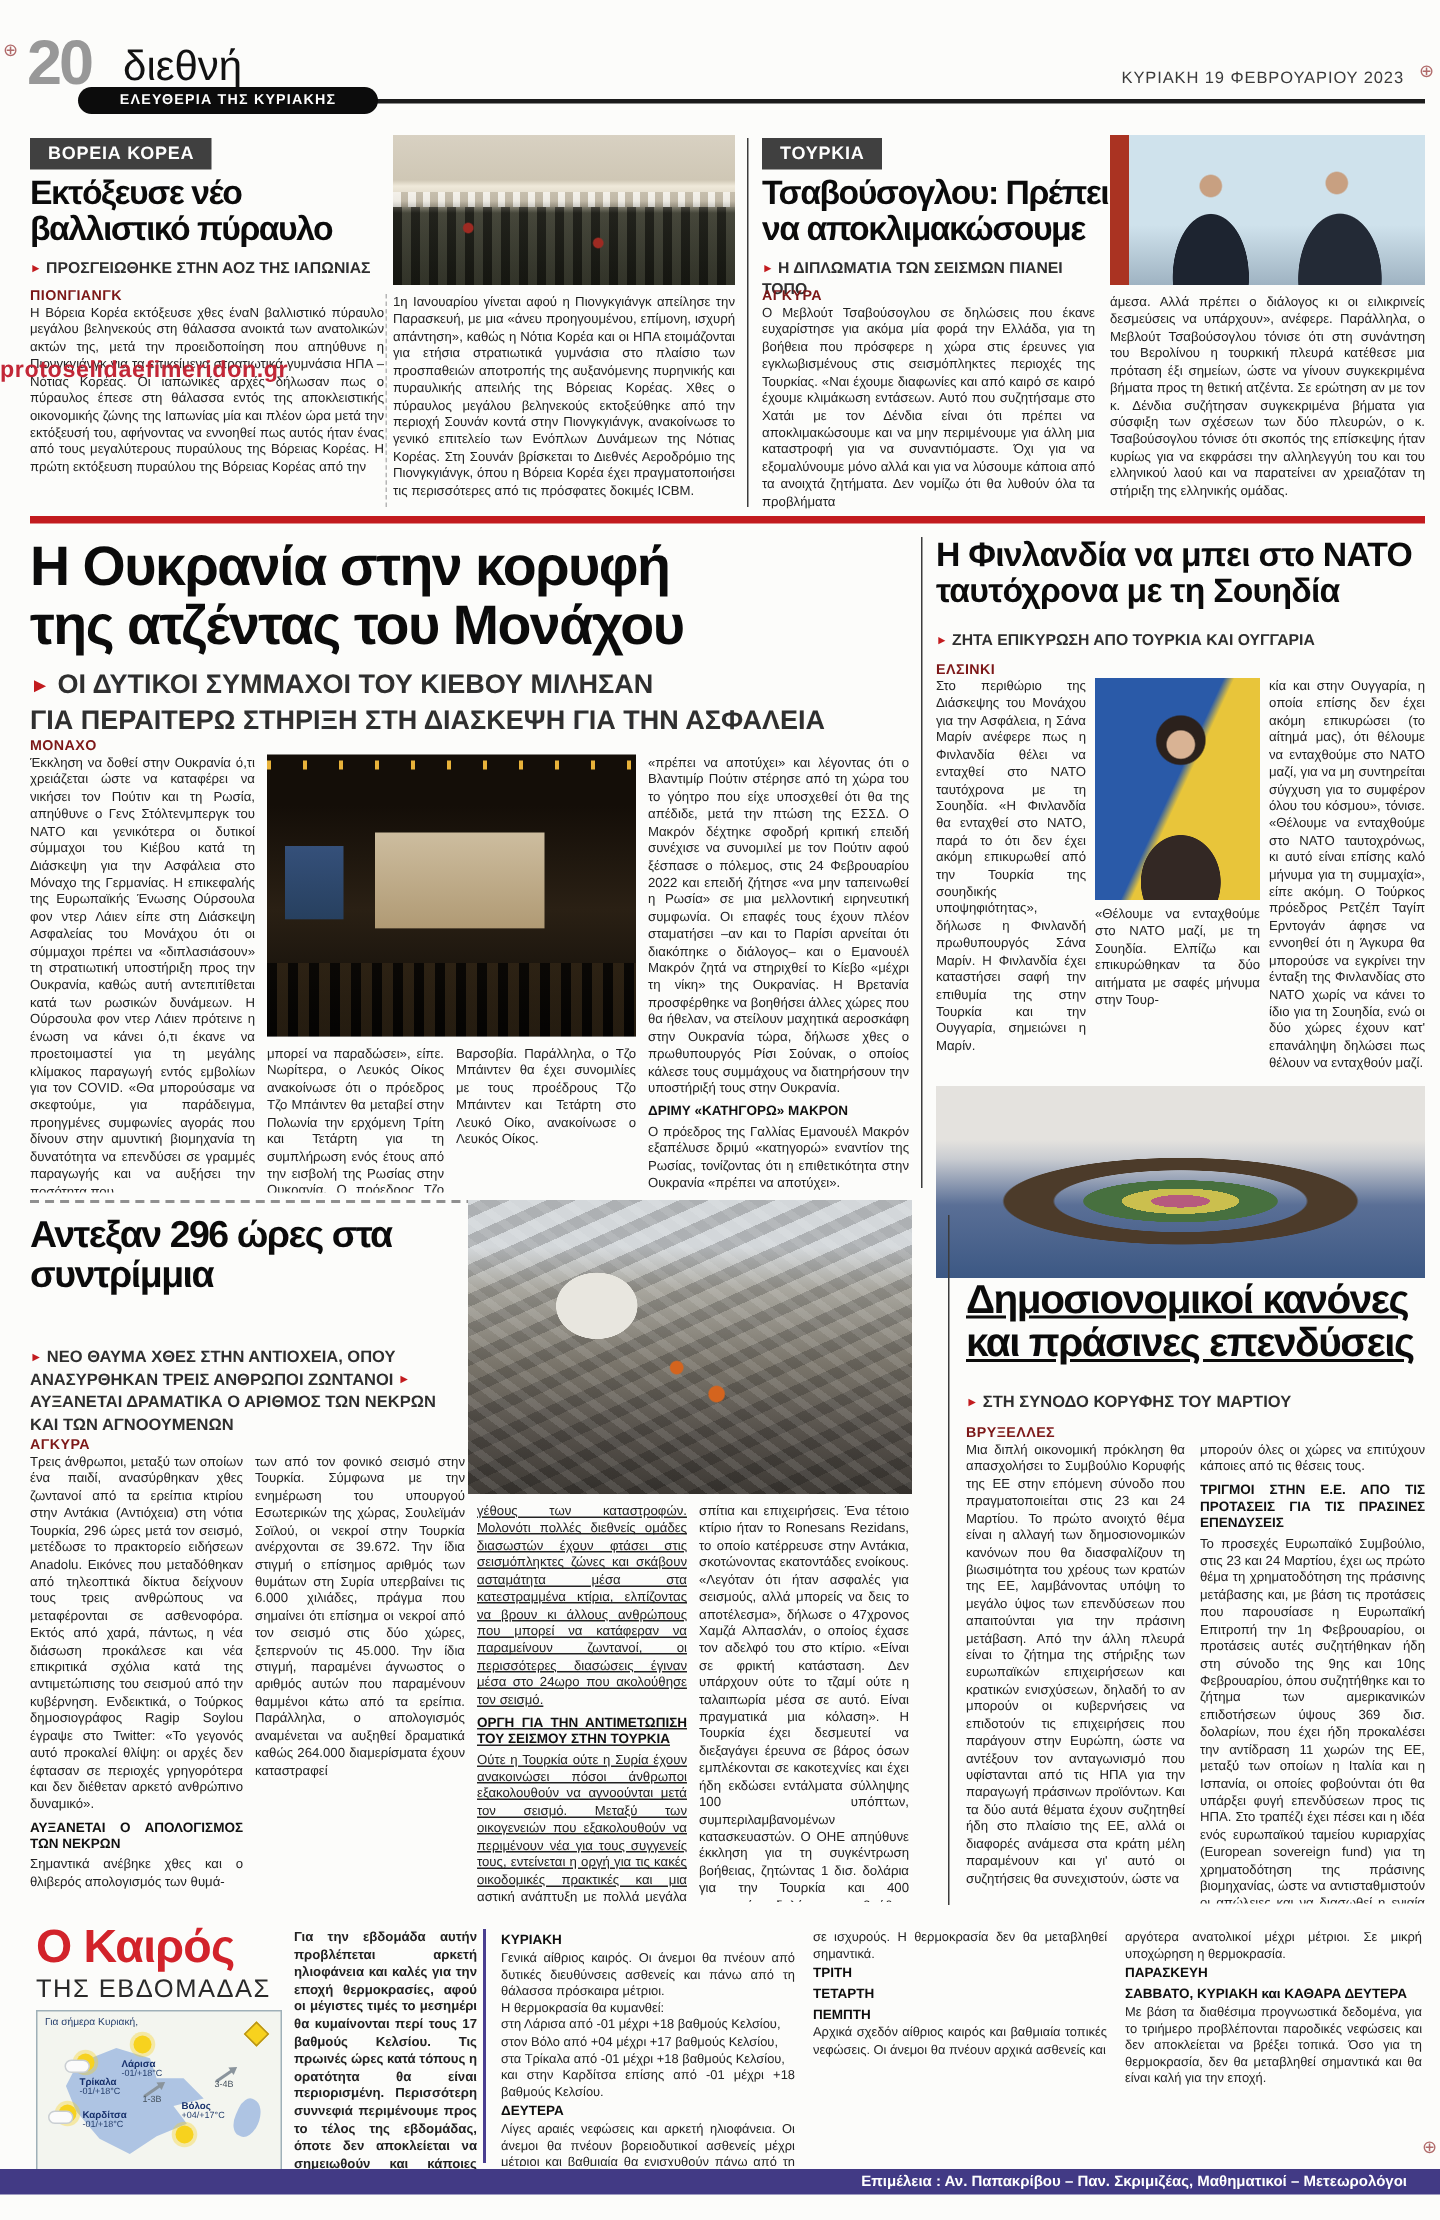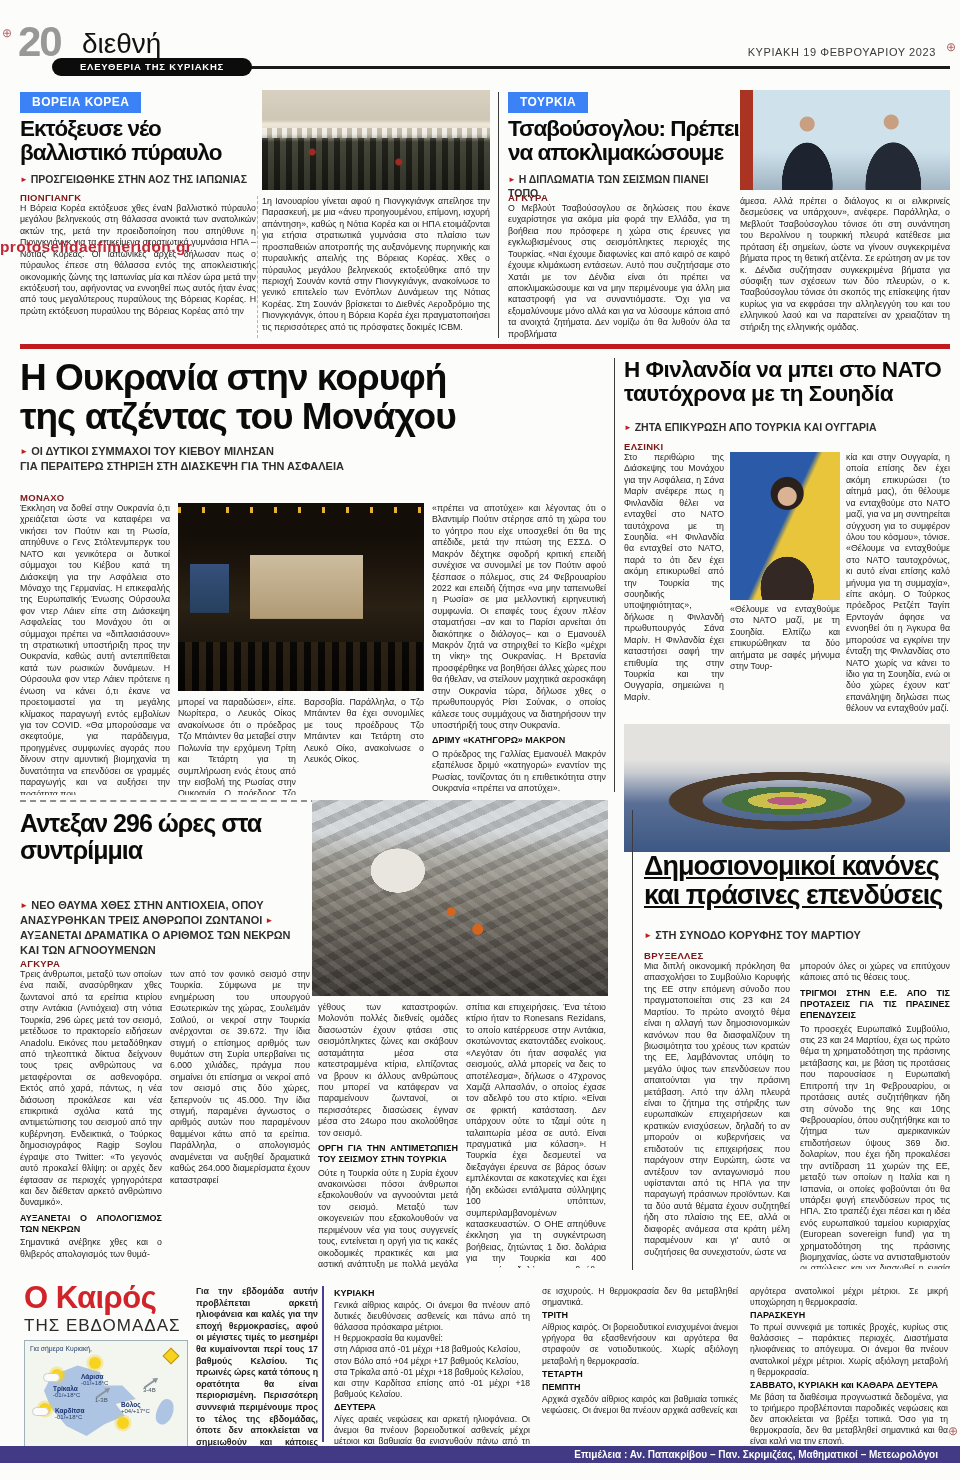--- a/index.html
+++ b/index.html
@@ -8,21 +8,21 @@
   .abs{position:absolute;}
   
   .regmark{position:absolute;font-size:12px;color:#b06a6a;}
   .pageno{left:18px;top:18px;font-size:42px;font-weight:bold;color:#989898;letter-spacing:-2px;}
   .sectionword{left:82px;top:28px;font-size:28px;color:#121212;}
   .brandpill{left:52px;top:58px;width:200px;height:18px;background:#0c0c0c;border-radius:10px;
              color:#fff;font-size:9.5px;font-weight:bold;letter-spacing:.8px;text-align:center;line-height:18px;z-index:5;}
   .headrule{left:150px;top:66px;width:800px;height:2.5px;background:#1b1b1b;}
   .issuedate{right:24px;top:46px;font-size:11px;color:#3a3a3a;letter-spacing:.6px;}
   
-  .kicker{display:inline-block;background:#3b82f6;color:#fff;font-weight:bold;font-size:12px;
+  .kicker{display:inline-block;background:#404040;color:#fff;font-weight:bold;font-size:12px;
           padding:3px 12px 4px;letter-spacing:.5px;}
   .hl{font-weight:bold;color:#0b0b0b;letter-spacing:-1px;line-height:1.06;}
   .deck{font-weight:bold;color:#2f2f2f;line-height:1.35;}
   .arr{color:#c21b1e;font-size:.75em;vertical-align:1px;}
   .dl{font-weight:bold;color:#7c1717;font-size:9.5px;letter-spacing:.3px;}
   .body{font-size:8.8px;line-height:1.3;text-align:justify;color:#232323;overflow:hidden;}
   .body p{margin:0 0 2px 0;}
   .sub{font-weight:bold;font-size:9px;color:#101010;margin:4px 0 2px;line-height:1.25;}
   .vline{position:absolute;width:1px;background:#3c3c3c;}
   .vdash{position:absolute;width:0;border-left:1px dashed #b5b5b5;}
@@ -135,21 +135,21 @@
     <span class="arr">►</span>
     <span>Η ΔΙΠΛΩΜΑΤΙΑ ΤΩΝ ΣΕΙΣΜΩΝ ΠΙΑΝΕΙ ΤΟΠΟ</span>
   </div>
   <div class="dl abs" style="left:508px;top:192px;">ΑΓΚΥΡΑ</div>
   <div class="body abs" style="left:508px;top:203px;width:222px;height:136px;">Ο Μεβλούτ Τσαβούσογλου σε δηλώσεις που έκανε ευχαρίστησε για ακόμα μία φορά την Ελλάδα, για τη βοήθεια που πρόσφερε η χώρα στις έρευνες για εγκλωβισμένους στις σεισμόπληκτες περιοχές της Τουρκίας. «Ναι έχουμε διαφωνίες και από καιρό σε καιρό έχουμε κλιμάκωση εντάσεων. Αυτό που συζητήσαμε στο Χατάι με τον Δένδια είναι ότι πρέπει να αποκλιμακώσουμε και να μην περιμένουμε για άλλη μια καταστροφή για να συναντιόμαστε. Όχι για να εξομαλύνουμε μόνο αλλά και για να λύσουμε κάποια από τα ανοιχτά ζητήματα. Δεν νομίζω ότι θα λυθούν όλα τα προβλήματα</div>
   <div class="body abs" style="left:740px;top:196px;width:210px;height:146px;">άμεσα. Αλλά πρέπει ο διάλογος κι οι ειλικρινείς δεσμεύσεις να υπάρχουν», ανέφερε. Παράλληλα, ο Μεβλούτ Τσαβούσογλου τόνισε ότι στη συνάντηση του Βερολίνου η τουρκική πλευρά κατέθεσε μια πρόταση έξι σημείων, ώστε να γίνουν συγκεκριμένα βήματα προς τη θετική ατζέντα. Σε ερώτηση αν με τον κ. Δένδια συζήτησαν συγκεκριμένα βήματα για σύσφιξη των σχέσεων των δύο πλευρών, ο κ. Τσαβούσογλου τόνισε ότι σκοπός της επίσκεψης ήταν κυρίως για να εκφράσει την αλληλεγγύη του και του ελληνικού λαού και να παρατείνει αν χρειαζόταν τη στήριξη της ελληνικής ομάδας.</div>
 
   <div class="redrule" style="left:20px;top:344px;width:930px;"></div>
 
   <div class="hl abs" style="left:20px;top:358px;width:470px;font-size:37px;">Η Ουκρανία στην κορυφή της ατζέντας του Μονάχου</div>
-  <div class="deck abs" style="left:20px;top:444px;width:570px;font-size:11px;">
+  <div class="deck abs" style="left:20px;top:444px;width:570px;font-size:18px;">
     <span class="arr">►</span>
     <span>ΟΙ ΔΥΤΙΚΟΙ ΣΥΜΜΑΧΟΙ ΤΟΥ ΚΙΕΒΟΥ ΜΙΛΗΣΑΝ</span><br>
     <span>ΓΙΑ ΠΕΡΑΙΤΕΡΩ ΣΤΗΡΙΞΗ ΣΤΗ ΔΙΑΣΚΕΨΗ ΓΙΑ ΤΗΝ ΑΣΦΑΛΕΙΑ</span>
   </div>
   <div class="dl abs" style="left:20px;top:492px;">ΜΟΝΑΧΟ</div>
   <div class="body abs" style="left:20px;top:503px;width:150px;height:292px;">Έκκληση να δοθεί στην Ουκρανία ό,τι χρειάζεται ώστε να καταφέρει να νικήσει τον Πούτιν και τη Ρωσία, απηύθυνε ο Γενς Στόλτενμπεργκ του ΝΑΤΟ και γενικότερα οι δυτικοί σύμμαχοι του Κιέβου κατά τη Διάσκεψη για την Ασφάλεια στο Μόναχο της Γερμανίας. Η επικεφαλής της Ευρωπαϊκής Ένωσης Ούρσουλα φον ντερ Λάιεν είπε στη Διάσκεψη Ασφαλείας του Μονάχου ότι οι σύμμαχοι πρέπει να «διπλασιάσουν» τη στρατιωτική υποστήριξη προς την Ουκρανία, καθώς αυτή αντεπιτίθεται κατά των ρωσικών δυνάμεων. Η Ούρσουλα φον ντερ Λάιεν πρότεινε η ένωση να κάνει ό,τι έκανε να προετοιμαστεί για τη μεγάλης κλίμακος παραγωγή εντός εμβολίων για τον COVID. «Θα μπορούσαμε να σκεφτούμε, για παράδειγμα, προηγμένες συμφωνίες αγοράς που δίνουν στην αμυντική βιομηχανία τη δυνατότητα να επενδύσει σε γραμμές παραγωγής και να αυξήσει την ποσότητα που</div>
   <div class="photo ph-mu" style="left:178px;top:503px;width:246px;height:188px;"></div>
   <div class="body abs" style="left:178px;top:697px;width:118px;height:98px;">μπορεί να παραδώσει», είπε. Νωρίτερα, ο Λευκός Οίκος ανακοίνωσε ότι ο πρόεδρος Τζο Μπάιντεν θα μεταβεί στην Πολωνία την ερχόμενη Τρίτη και Τετάρτη για τη συμπλήρωση ενός έτους από την εισβολή της Ρωσίας στην Ουκρανία. Ο πρόεδρος Τζο Μπάιντεν θα απευθύνει «στον Ρώσο ομόλογό του Βλαντιμίρ Πούτιν» μήνυμα πριν από τη</div>
   <div class="body abs" style="left:304px;top:697px;width:120px;height:98px;">Βαρσοβία. Παράλληλα, ο Τζο Μπάιντεν θα έχει συνομιλίες με τους προέδρους Τζο Μπάιντεν και Τετάρτη στο Λευκό Οίκο, ανακοίνωσε ο Λευκός Οίκος.</div>
   <div class="body abs" style="left:432px;top:503px;width:174px;height:292px;">
@@ -182,21 +182,21 @@
     <span class="arr">►</span>
     <span>ΑΥΞΑΝΕΤΑΙ ΔΡΑΜΑΤΙΚΑ Ο ΑΡΙΘΜΟΣ ΤΩΝ ΝΕΚΡΩΝ ΚΑΙ ΤΩΝ ΑΓΝΟΟΥΜΕΝΩΝ</span>
   </div>
   <div class="dl abs" style="left:20px;top:958px;">ΑΓΚΥΡΑ</div>
   <div class="body abs" style="left:20px;top:969px;width:142px;height:300px;">
     <p>Τρεις άνθρωποι, μεταξύ των οποίων ένα παιδί, ανασύρθηκαν χθες ζωντανοί από τα ερείπια κτιρίου στην Αντάκια (Αντιόχεια) στη νότια Τουρκία, 296 ώρες μετά τον σεισμό, μετέδωσε το πρακτορείο ειδήσεων Anadolu. Εικόνες που μεταδόθηκαν από τηλεοπτικά δίκτυα δείχνουν τους τρεις ανθρώπους να μεταφέρονται σε ασθενοφόρα. Εκτός από χαρά, πάντως, η νέα διάσωση προκάλεσε και νέα επικριτικά σχόλια κατά της αντιμετώπισης του σεισμού από την κυβέρνηση. Ενδεικτικά, ο Τούρκος δημοσιογράφος Ragip Soylou έγραψε στο Twitter: «Το γεγονός αυτό προκαλεί θλίψη: οι αρχές δεν έφτασαν σε περιοχές γρηγορότερα και δεν διέθεταν αρκετό ανθρώπινο δυναμικό».</p>
     <div class="sub">ΑΥΞΑΝΕΤΑΙ Ο ΑΠΟΛΟΓΙΣΜΟΣ ΤΩΝ ΝΕΚΡΩΝ</div>
     <p>Σημαντικά ανέβηκε χθες και ο θλιβερός απολογισμός των θυμά-</p>
   </div>
   <div class="body abs" style="left:170px;top:969px;width:140px;height:300px;">των από τον φονικό σεισμό στην Τουρκία. Σύμφωνα με την ενημέρωση του υπουργού Εσωτερικών της χώρας, Σουλεϊμάν Σοϊλού, οι νεκροί στην Τουρκία ανέρχονται σε 39.672. Την ίδια στιγμή ο επίσημος αριθμός των θυμάτων στη Συρία υπερβαίνει τις 6.000 χιλιάδες, πράγμα που σημαίνει ότι επίσημα οι νεκροί από τον σεισμό στις δύο χώρες, ξεπερνούν τις 45.000. Την ίδια στιγμή, παραμένει άγνωστος ο αριθμός αυτών που παραμένουν θαμμένοι κάτω από τα ερείπια. Παράλληλα, ο απολογισμός αναμένεται να αυξηθεί δραματικά καθώς 264.000 διαμερίσματα έχουν καταστραφεί</div>
-  <div class="body abs" style="left:318px;top:1002px;width:140px;height:266px;">
+  <div class="body abs" style="left:318px;top:1002px;width:140px;height:266px;text-decoration:underline;">
     <p>γέθους των καταστροφών. Μολονότι πολλές διεθνείς ομάδες διασωστών έχουν φτάσει στις σεισμόπληκτες ζώνες και σκάβουν ασταμάτητα μέσα στα κατεστραμμένα κτίρια, ελπίζοντας να βρουν κι άλλους ανθρώπους που μπορεί να κατάφεραν να παραμείνουν ζωντανοί, οι περισσότερες διασώσεις έγιναν μέσα στο 24ωρο που ακολούθησε τον σεισμό.</p>
     <div class="sub">ΟΡΓΗ ΓΙΑ ΤΗΝ ΑΝΤΙΜΕΤΩΠΙΣΗ ΤΟΥ ΣΕΙΣΜΟΥ ΣΤΗΝ ΤΟΥΡΚΙΑ</div>
     <p>Ούτε η Τουρκία ούτε η Συρία έχουν ανακοινώσει πόσοι άνθρωποι εξακολουθούν να αγνοούνται μετά τον σεισμό. Μεταξύ των οικογενειών που εξακολουθούν να περιμένουν νέα για τους συγγενείς τους, εντείνεται η οργή για τις κακές οικοδομικές πρακτικές και μια αστική ανάπτυξη με πολλά μεγάλα κενά, που είχε ως αποτέλεσμα να καταρρεύσουν χιλιάδες</p>
   </div>
   <div class="body abs" style="left:466px;top:1002px;width:140px;height:266px;">σπίτια και επιχειρήσεις. Ένα τέτοιο κτίριο ήταν το Ronesans Rezidans, το οποίο κατέρρευσε στην Αντάκια, σκοτώνοντας εκατοντάδες ενοίκους. «Λεγόταν ότι ήταν ασφαλές για σεισμούς, αλλά μπορείς να δεις το αποτέλεσμα», δήλωσε ο 47χρονος Χαμζά Αλπασλάν, ο οποίος έχασε τον αδελφό του στο κτίριο. «Είναι σε φρικτή κατάσταση. Δεν υπάρχουν ούτε το τζαμί ούτε η ταλαιπωρία μέσα σε αυτό. Είναι πραγματικά μια κόλαση». Η Τουρκία έχει δεσμευτεί να διεξαγάγει έρευνα σε βάρος όσων εμπλέκονται σε κακοτεχνίες και έχει ήδη εκδώσει εντάλματα σύλληψης 100 υπόπτων, συμπεριλαμβανομένων κατασκευαστών. Ο ΟΗΕ απηύθυνε έκκληση για τη συγκέντρωση βοήθειας, ζητώντας 1 δισ. δολάρια για την Τουρκία και 400 εκατομμύρια δολάρια για τη βοήθεια στη Συρία.</div>
 
   <div class="vline" style="left:632px;top:810px;height:460px;"></div>
 
   <div class="hl abs" style="left:644px;top:852px;width:316px;font-size:27px;text-decoration:underline;">Δημοσιονομικοί κανόνες και πράσινες επενδύσεις</div>
   <div class="deck abs" style="left:644px;top:928px;width:300px;font-size:11px;">
@@ -263,29 +263,27 @@
 στον Βόλο από +04 μέχρι +17 βαθμούς Κελσίου,
 στα Τρίκαλα από -01 μέχρι +18 βαθμούς Κελσίου,
 και στην Καρδίτσα επίσης από -01 μέχρι +18 βαθμούς Κελσίου.</div>
     <div class="wh">ΔΕΥΤΕΡΑ</div>
     <div class="wt">Λίγες αραιές νεφώσεις και αρκετή ηλιοφάνεια. Οι άνεμοι θα πνέουν βορειοδυτικοί ασθενείς μέχρι μέτριοι και βαθμιαία θα ενισχυθούν πάνω από τη θάλασσα</div>
   </div>
   <div class="wcol" style="left:542px;">
 
     <div class="wt">σε ισχυρούς. Η θερμοκρασία δεν θα μεταβληθεί σημαντικά.</div>
     <div class="wh">ΤΡΙΤΗ</div>
-    <div class="wt">Αίθριος καιρός. Οι βορειοδυτικοί ενισχυμένοι άνεμοι γρήγορα θα εξασθενήσουν και αργότερα θα στραφούν σε νοτιοδυτικούς. Χωρίς αξιόλογη μεταβολή η θερμοκρασία.</div>
     <div class="wh">ΤΕΤΑΡΤΗ</div>
     <div class="wh">ΠΕΜΠΤΗ</div>
     <div class="wt">Αρχικά σχεδόν αίθριος καιρός και βαθμιαία τοπικές νεφώσεις. Οι άνεμοι θα πνέουν αρχικά ασθενείς και</div>
   </div>
   <div class="wcol" style="left:750px;width:198px;">
 
     <div class="wt">αργότερα ανατολικοί μέχρι μέτριοι. Σε μικρή υποχώρηση η θερμοκρασία.</div>
     <div class="wh">ΠΑΡΑΣΚΕΥΗ</div>
-    <div class="wt">Το πρωί συννεφιά με τοπικές βροχές, κυρίως στις θαλάσσιες – παράκτιες περιοχές. Διαστήματα ηλιοφάνειας το απόγευμα. Οι άνεμοι θα πνέουν ανατολικοί μέχρι μέτριοι. Χωρίς αξιόλογη μεταβολή η θερμοκρασία.</div>
     <div class="wh">ΣΑΒΒΑΤΟ, ΚΥΡΙΑΚΗ και ΚΑΘΑΡΑ ΔΕΥΤΕΡΑ</div>
     <div class="wt">Με βάση τα διαθέσιμα προγνωστικά δεδομένα, για το τριήμερο προβλέπονται παροδικές νεφώσεις και δεν αποκλείεται να βρέξει τοπικά. Όσο για τη θερμοκρασία, δεν θα μεταβληθεί σημαντικά και θα είναι καλή για την εποχή.</div>
   </div>
 
   <div class="footerbar abs">Επιμέλεια : Αν. Παπακρίβου – Παν. Σκριμιζέας, Μαθηματικοί – Μετεωρολόγοι</div>
   <div class="regmark abs" style="right:2px;top:1424px;">⊕</div>
 </div>
 
 </body></html>

